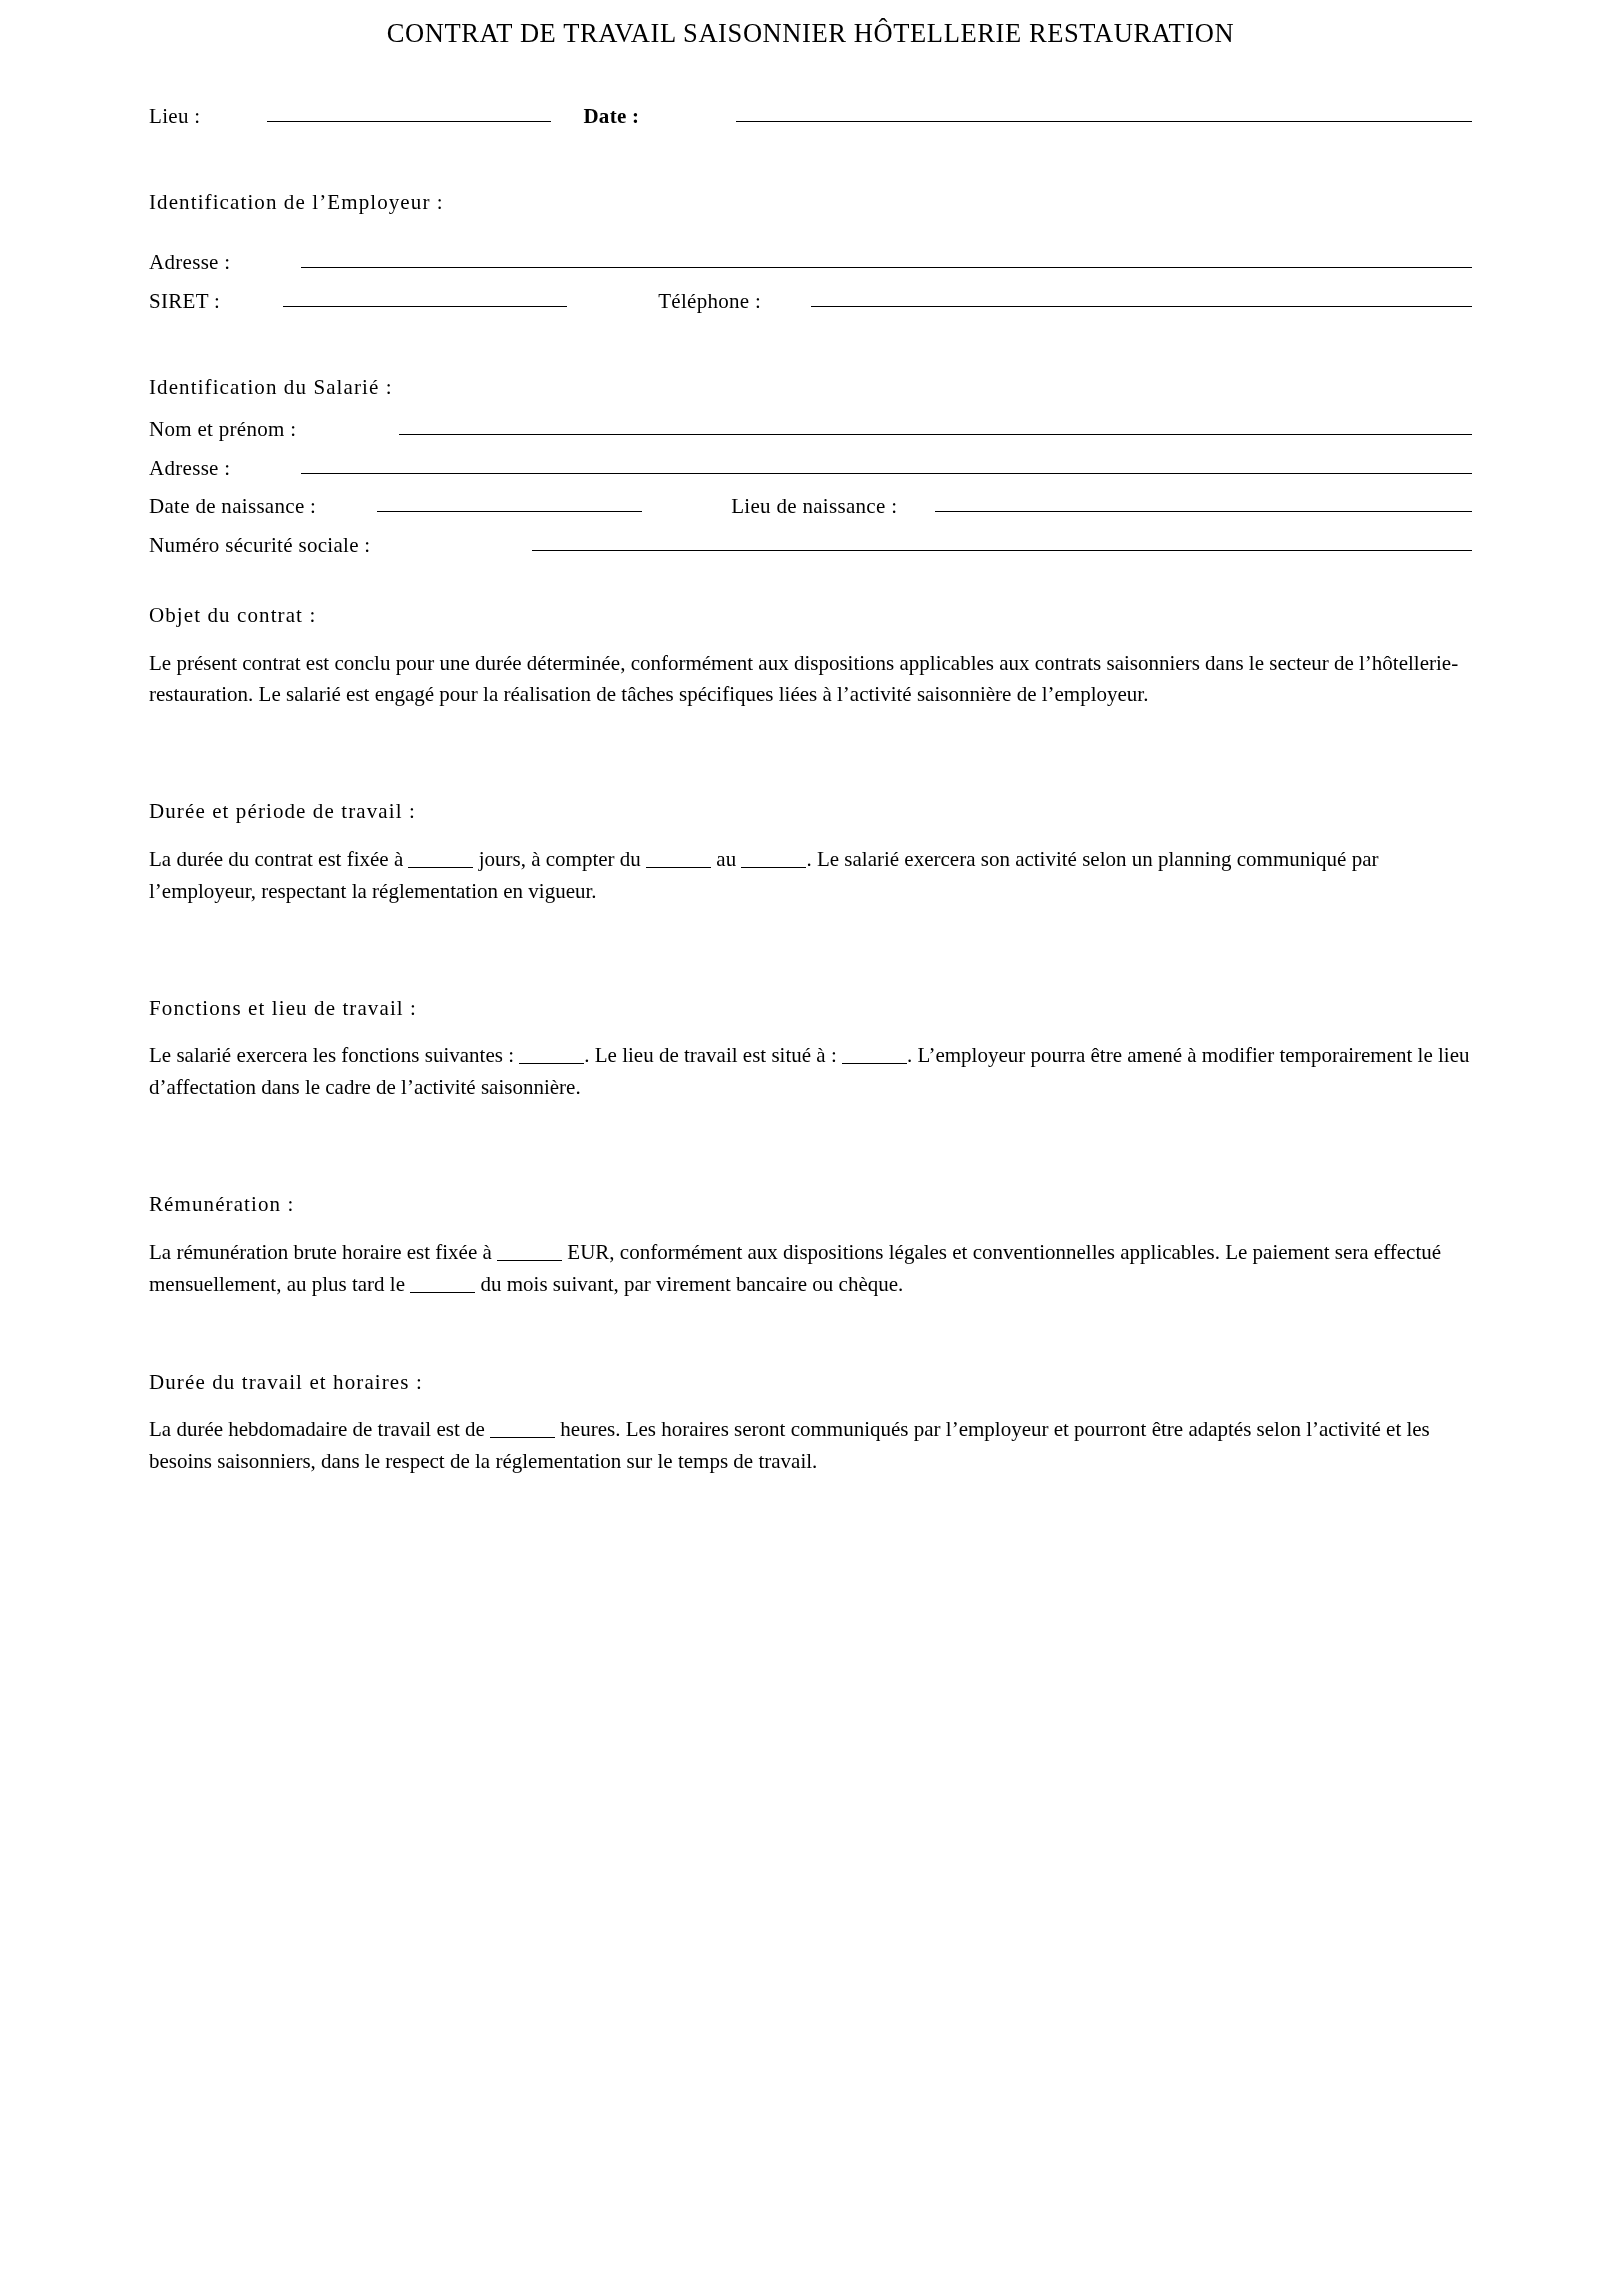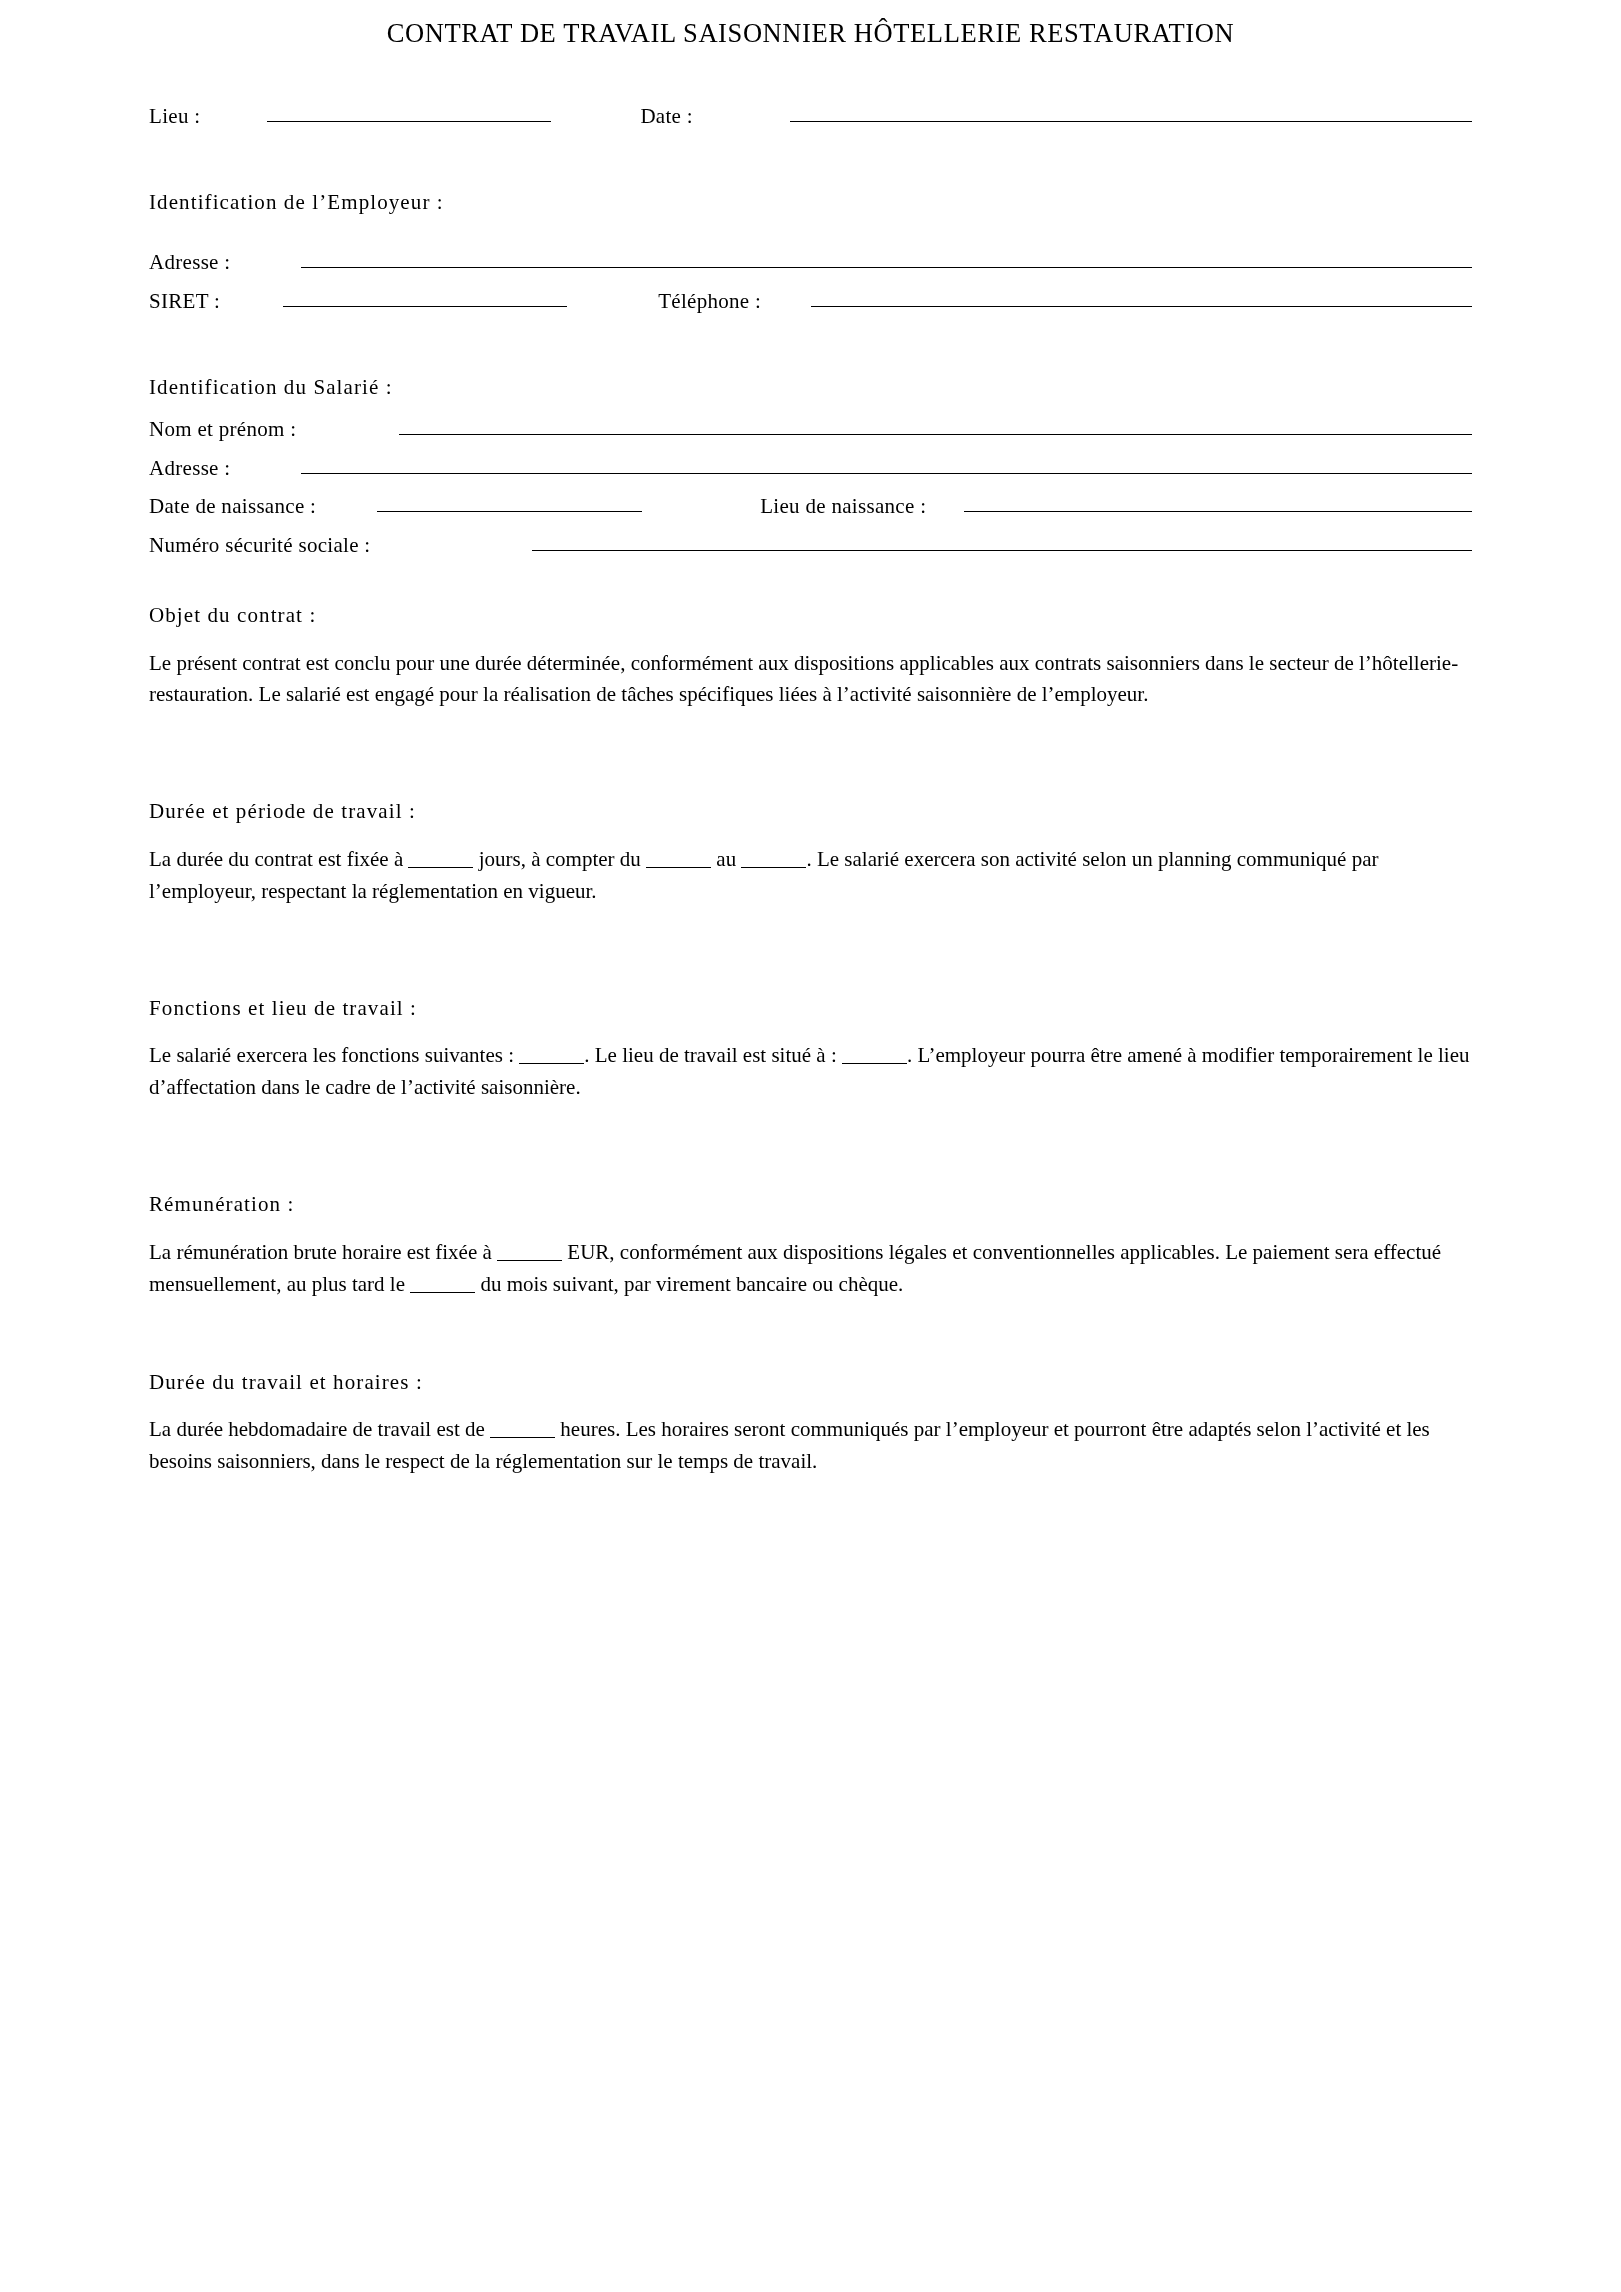--- a/index.html
+++ b/index.html
@@ -83,21 +83,21 @@
 <div class="page">
   <div class="content">
 
     <h1 class="doc-title">CONTRAT DE TRAVAIL SAISONNIER HÔTELLERIE RESTAURATION</h1>
 
     <div class="sp-58"></div>
 
     <div class="row">
       <span class="label">Lieu :</span>
       <span class="rule" style="width:284px; margin-left:35px;"></span>
-      <span class="label" style="margin-left:57px;">Date :</span>
+      <span class="label" style="font-weight:bold;">Date :</span>
       <span class="rule" style="flex:1; margin-left:65px;"></span>
     </div>
 
     <div class="sp-64"></div>
 
     <div class="section-head">Identification de l’Employeur :</div>
 
     <div class="sp-20"></div>
 
 
@@ -133,21 +133,21 @@
     <div class="row">
       <span class="label">Adresse :</span>
       <span class="rule" style="flex:1; margin-left:39px;"></span>
     </div>
 
     <div class="sp-18"></div>
 
     <div class="row">
       <span class="label">Date de naissance :</span>
       <span class="rule" style="width:265px; margin-left:29px;"></span>
-      <span class="label" style="margin-left:86px;">Lieu de naissance :</span>
+      <span class="label" style="margin-left:57px;">Lieu de naissance :</span>
       <span class="rule" style="flex:1; margin-left:5.9px;"></span>
     </div>
 
     <div class="sp-18"></div>
 
     <div class="row">
       <span class="label">Numéro sécurité sociale :</span>
       <span class="rule" style="flex:1; margin-left:129px;"></span>
     </div>
 

